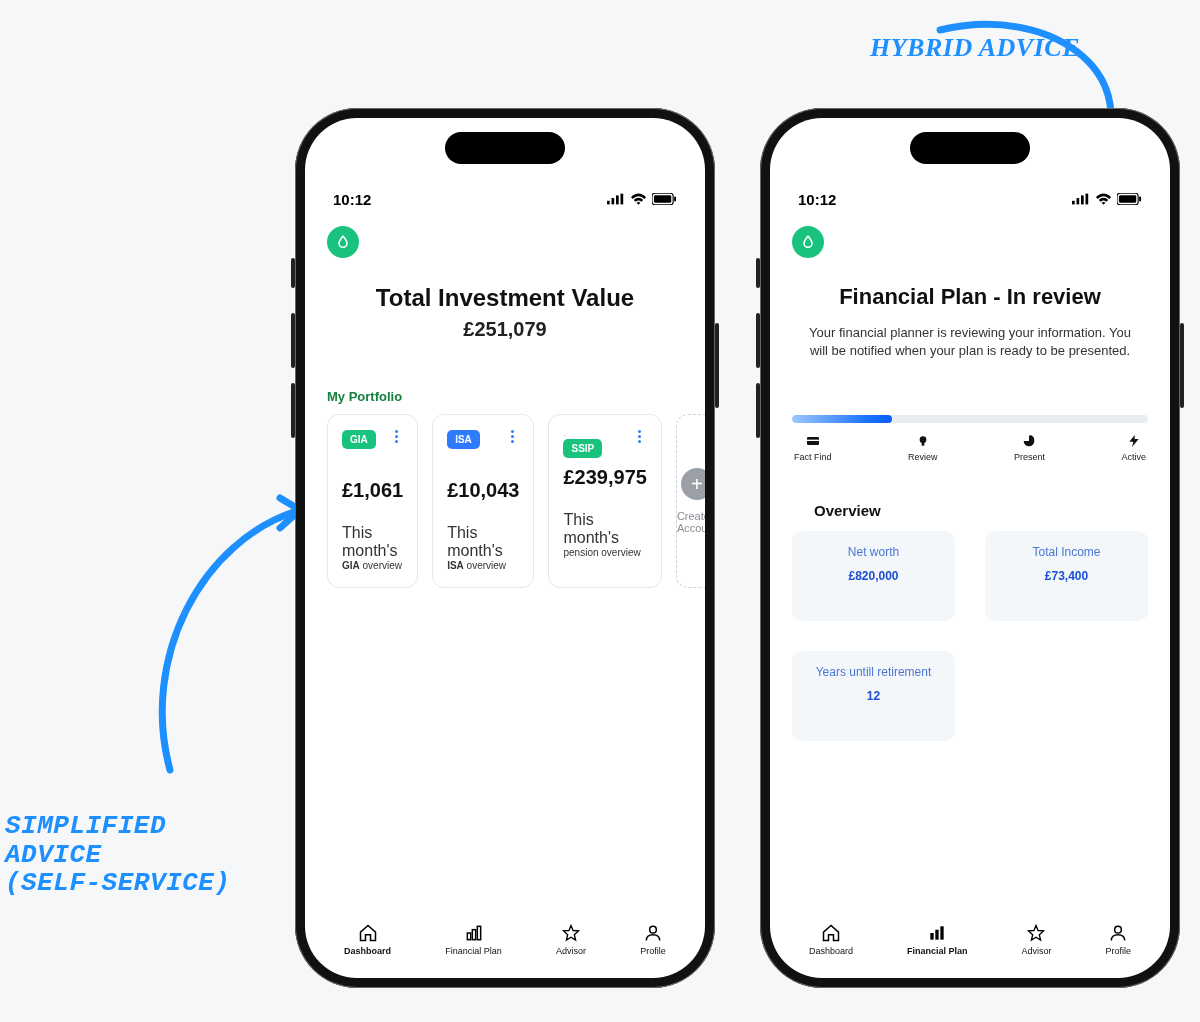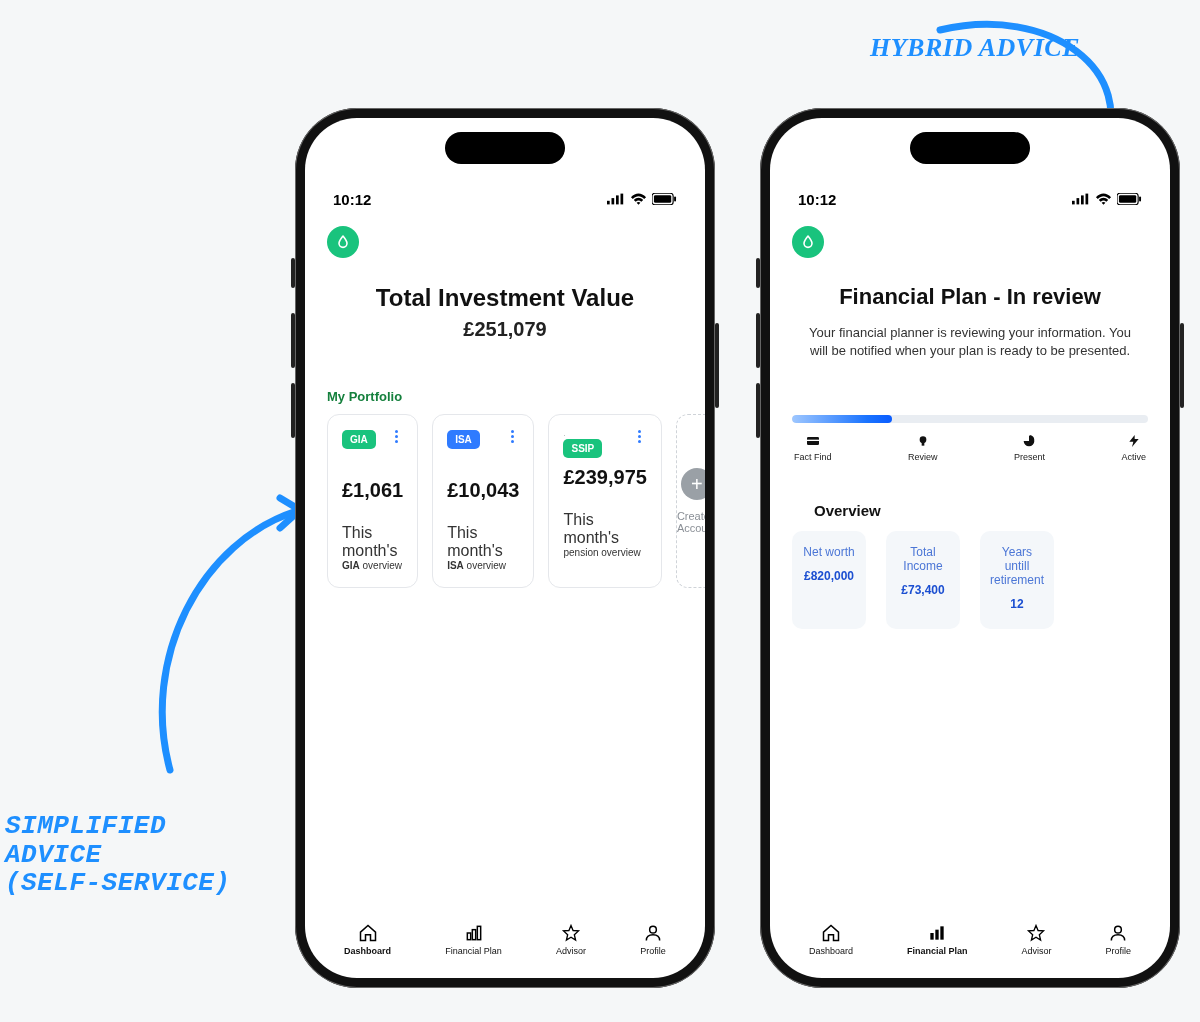--- a/index.html
+++ b/index.html
@@ -200,22 +200,22 @@
     margin-top: 10px;
     padding: 0 2px;
   }
   .step { display: flex; flex-direction: column; align-items: center; gap: 3px; font-size: 9px; color: #222; }
   .step svg { width: 16px; height: 16px; }
 
   .ov-title { font-size: 15px; font-weight: 600; color: #111; margin-top: 40px; margin-left: 22px; margin-bottom: 12px;}
 
   .ov-grid {
     display: grid;
-    grid-template-columns: 1fr 1fr 1fr 1fr;
-    gap: 20px;
+    grid-template-columns: 1fr 1fr;
+    gap: 30px;
   }
   .ov-card {
     background: #f4f7fa;
     border-radius: 10px;
     padding: 14px 10px 18px;
     text-align: center;
     min-height: 90px;
   }
   .ov-card .lbl { font-size: 12px; color: #4b76d6; margin-bottom: 10px; }
   .ov-card .val { font-size: 12px; color: #1b4fd1; font-weight: 800; }

